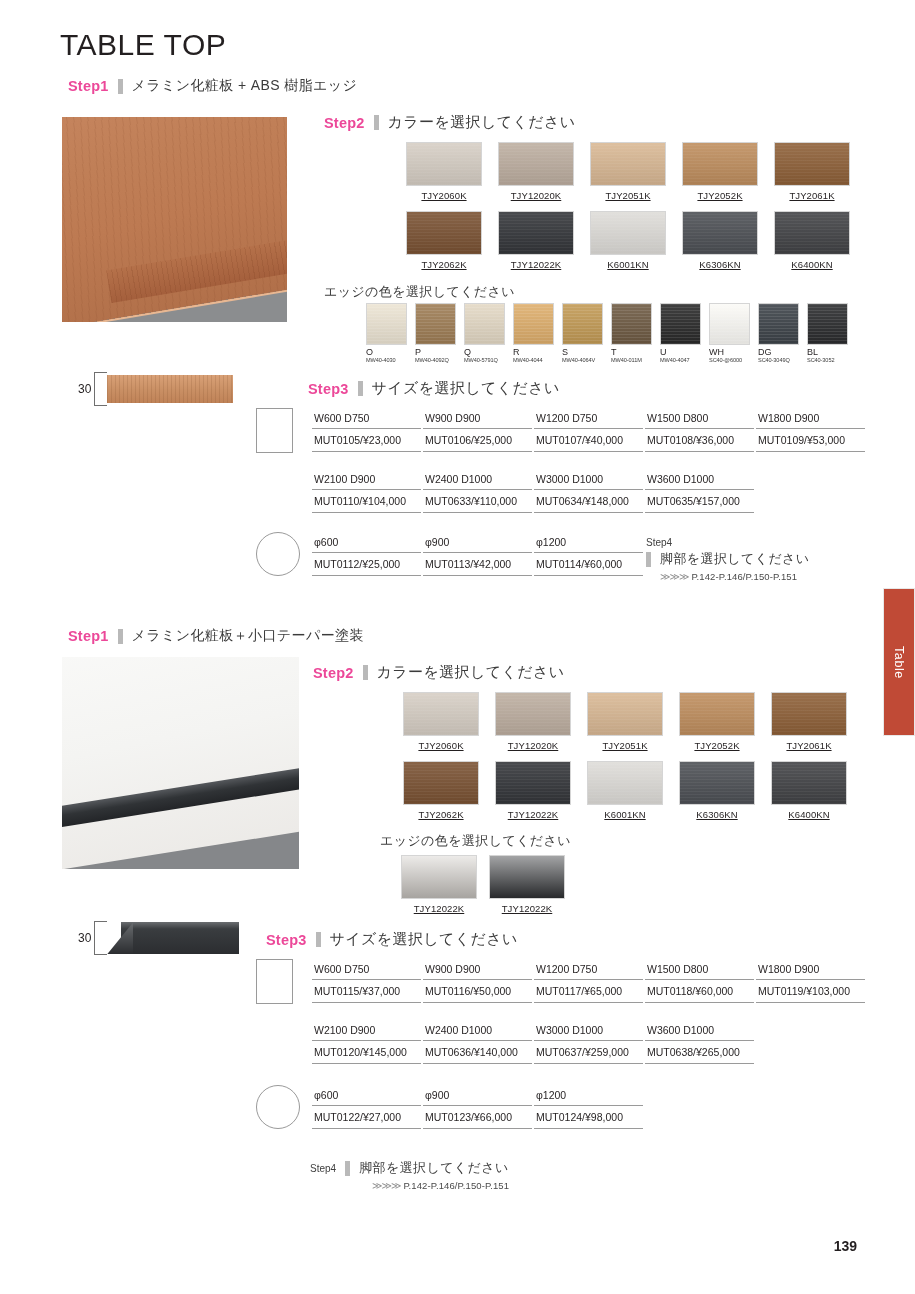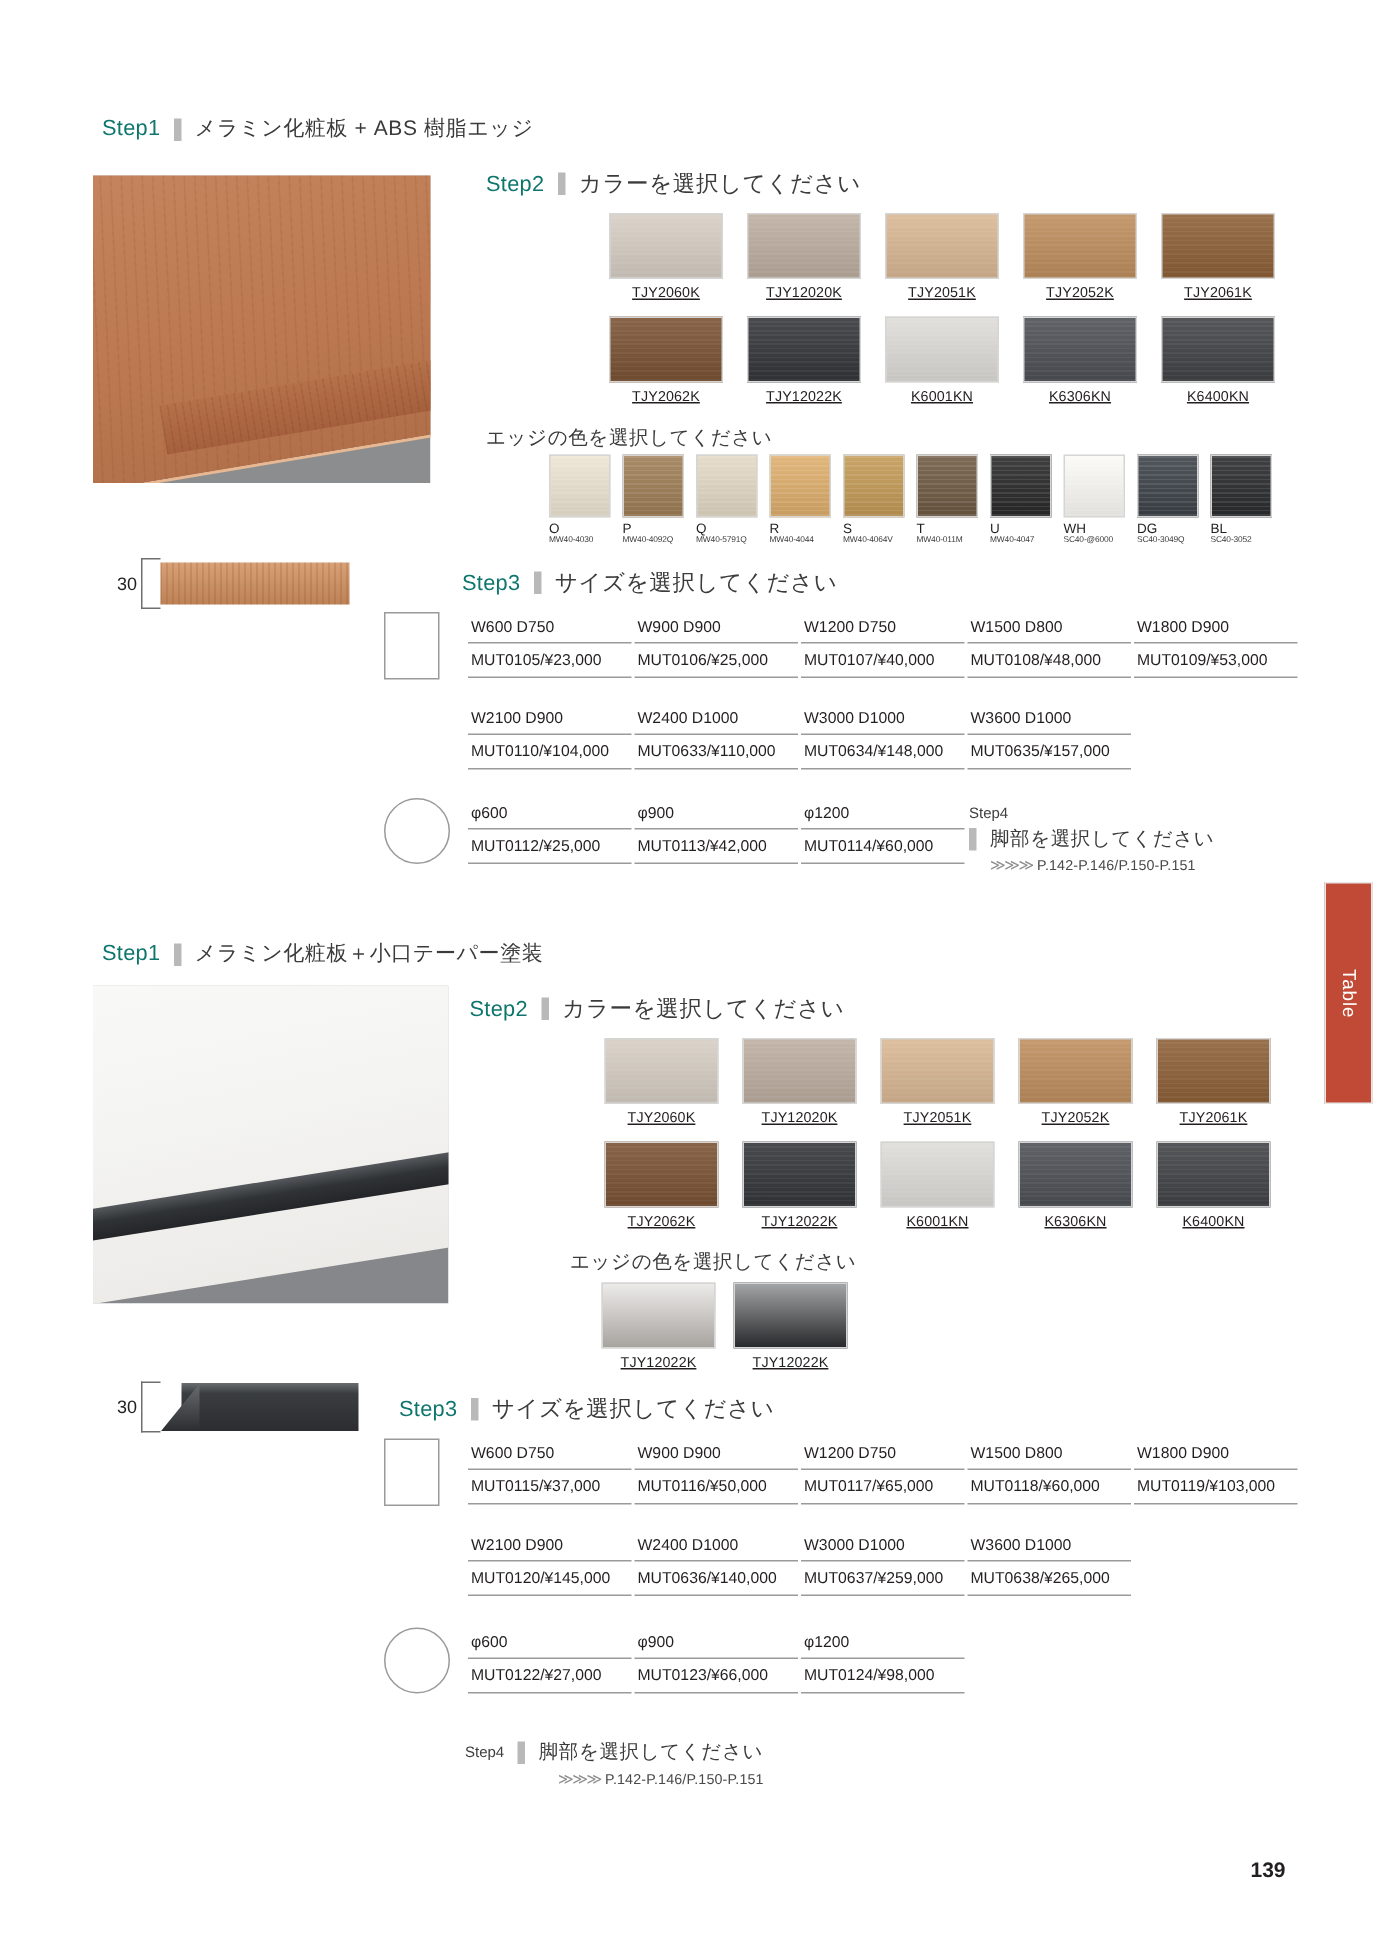--- a/index.html
+++ b/index.html
@@ -16,21 +16,21 @@
 
   
   .page-title {
     position:absolute; left:60px; top:28px;
     font-size:30px; font-weight:400; letter-spacing:0.5px; color:#231f20;
   }
 
   
   .step1-bar { position:absolute; left:60px; width:800px; }
   .step1-row { display:flex; align-items:center; padding:7px 0 8px 8px; }
-  .step-word { font-size:14.5px; color:#0f766e; letter-spacing:0.2px; }
+  .step-word { font-size:14.5px; color:#ec4899; letter-spacing:0.2px;font-weight:bold; }
   .step-tick { display:inline-block; width:5px; height:15px; background:#b9b9b9; margin:0 9px; }
   .step-desc { font-size:14px; color:#3b3b3b; letter-spacing:0.4px; }
 
   
   .step-head { display:flex; align-items:center; }
   .step-head .step-word { font-size:14.5px; }
   .step-head .step-desc { font-size:15px; }
 
   
   .hero { position:absolute; overflow:hidden; }
@@ -136,20 +136,21 @@
     writing-mode: vertical-rl; text-orientation: mixed;
   }
 
   .page-num { position:absolute; right:58px; bottom:40px; font-size:14px; font-weight:bold; color:#231f20; }
 </style>
 </head>
 <body>
 
 <div class="page">
 
+  <div class="page-title">TABLE TOP</div>
 
   <div class="step1-bar rule-top rule-bot" style="top:70px;">
     <div class="step1-row">
       <span class="step-word">Step1</span>
       <span class="step-tick"></span>
       <span class="step-desc">メラミン化粧板 + ABS 樹脂エッジ</span>
     </div>
   </div>
 
   <div class="hero hero1">
@@ -285,21 +286,21 @@
         <div class="size-cell">
           <div class="dim">W900 D900</div>
           <div class="code">MUT0106/¥25,000</div>
         </div>
         <div class="size-cell">
           <div class="dim">W1200 D750</div>
           <div class="code">MUT0107/¥40,000</div>
         </div>
         <div class="size-cell">
           <div class="dim">W1500 D800</div>
-          <div class="code">MUT0108/¥48,000</div>
+          <div class="code">MUT0108/¥36,000</div>
         </div>
         <div class="size-cell">
           <div class="dim">W1800 D900</div>
           <div class="code">MUT0109/¥53,000</div>
         </div>
       </div>
       <div class="size-row" style="margin-top: 16px;">
         <div class="icon-slot"></div>
         <div class="size-cell">
           <div class="dim">W2100 D900</div>

